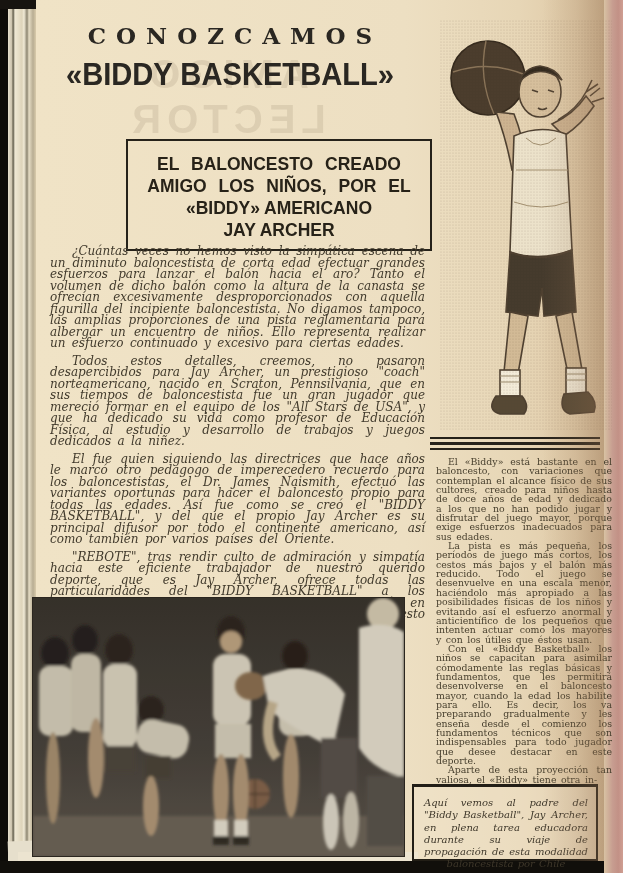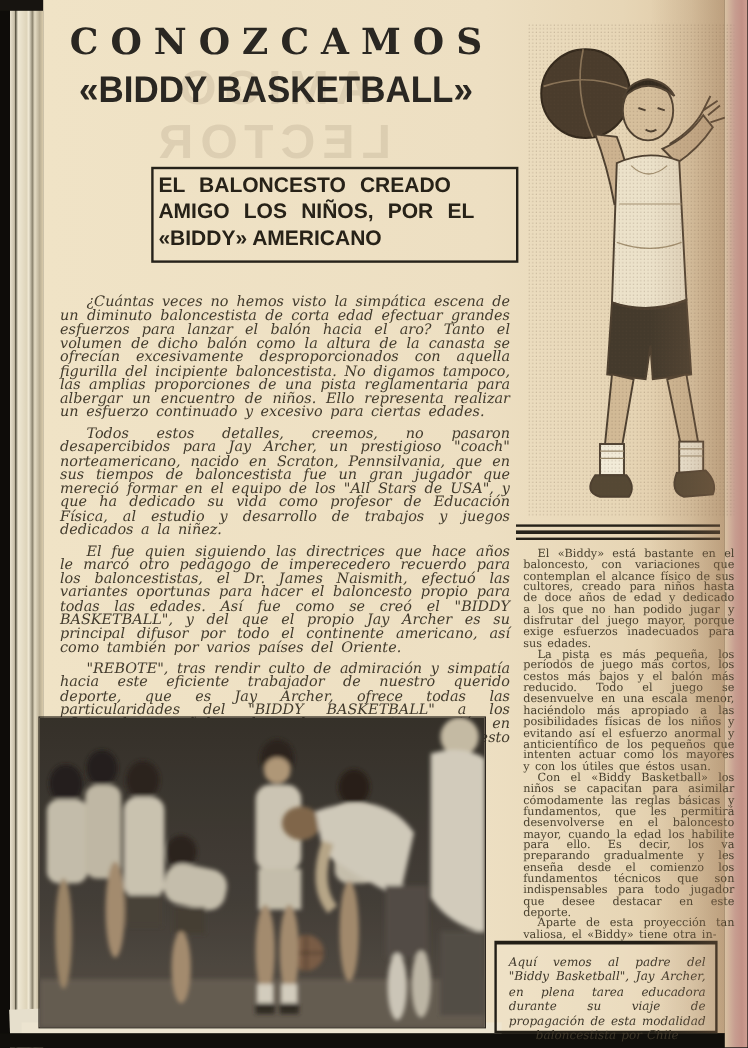--- a/index.html
+++ b/index.html
@@ -40,35 +40,35 @@
   .ghost{
     position:absolute;left:0;top:52px;width:380px;text-align:center;z-index:1;
     font-family:"Liberation Sans",sans-serif;font-weight:bold;font-size:40px;letter-spacing:6px;
     color:rgba(128,112,84,0.16);transform:scaleX(-1);
   }
   .headline{
     position:absolute;left:8px;top:16px;width:372px;z-index:2;text-align:center;
     color:#2a2722;
   }
   .h-main{
-    font-family:"DejaVu Serif",serif;font-weight:bold;font-size:30px;
+    font-family:"DejaVu Serif",serif;font-weight:bold;font-size:23px;
     letter-spacing:10px;text-indent:10px;line-height:40px;
   }
   .h-el{
     font-family:"Liberation Sans",sans-serif;font-weight:bold;font-size:16px;
     letter-spacing:1px;line-height:20px;margin-top:2px;
   }
   .h-biddy{
     font-family:"Liberation Sans",sans-serif;font-weight:bold;font-size:31px;
     letter-spacing:0px;line-height:36px;margin-top:1px;
     transform:scaleX(0.94);transform-origin:center;
   }
   .subtitle-box{
     position:absolute;left:90px;top:139px;width:294px;z-index:2;
-    border:2.5px solid #26221a;padding:2px 4px 8px 4px;
+    border:2.5px solid #26221a;padding:12px 4px 8px 4px;text-align:center;
     font-family:"Liberation Sans",sans-serif;font-weight:bold;font-size:17.5px;
     line-height:22px;color:#272218;
   }
   .subtitle-box .wide{word-spacing:7px;}
   
   .body-left{
     position:absolute;left:14px;top:246px;width:375px;z-index:2;
     font-family:"DejaVu Serif",serif;font-style:italic;font-weight:500;
     font-size:12px;line-height:11.5px;color:#413a2c;
     text-align:justify;word-spacing:2.5px;
@@ -114,20 +114,21 @@
 
   <div class="headline">
     <div class="h-main">CONOZCAMOS</div>
     <div class="h-biddy">«BIDDY BASKETBALL»</div>
   </div>
 
   <div class="subtitle-box">
     <div class="wide">EL  BALONCESTO  CREADO</div>
     <div class="wide">AMIGO  LOS  NIÑOS,  POR  EL</div>
     <div>«BIDDY»  AMERICANO</div>
+    <div>JAY  ARCHER</div>
   </div>
 
   <div class="body-left">
     <p>¿Cuántas veces no hemos visto la simpática escena de un diminuto baloncestista de corta edad efectuar grandes esfuerzos para lanzar el balón hacia el aro? Tanto el volumen de dicho balón como la altura de la canasta se ofrecían excesivamente desproporcionados con aquella figurilla del incipiente baloncestista. No digamos tampoco, las amplias proporciones de una pista reglamentaria para albergar un encuentro de niños. Ello representa realizar un esfuerzo continuado y excesivo para ciertas edades.</p>
     <p>Todos estos detalles, creemos, no pasaron desapercibidos para Jay Archer, un prestigioso "coach" norteamericano, nacido en Scraton, Pennsilvania, que en sus tiempos de baloncestista fue un gran jugador que mereció formar en el equipo de los "All Stars de USA", y que ha dedicado su vida como profesor de Educación Física, al estudio y desarrollo de trabajos y juegos dedicados a la niñez.</p>
     <p>El fue quien siguiendo las directrices que hace años le marcó otro pedagogo de imperecedero recuerdo para los baloncestistas, el Dr. James Naismith, efectuó las variantes oportunas para hacer el baloncesto propio para todas las edades. Así fue como se creó el "BIDDY BASKETBALL", y del que el propio Jay Archer es su principal difusor por todo el continente americano, así como también por varios países del Oriente.</p>
     <p>"REBOTE", tras rendir culto de admiración y simpatía hacia este eficiente trabajador de nuestro querido deporte, que es Jay Archer, ofrece todas las particularidades del "BIDDY BASKETBALL" a los aficionados españoles, abogando por su instauración en España, como mejor medio de difusión del baloncesto entre los niños.</p>
   </div>
 
   <svg class="photo" viewBox="0 0 371 258" preserveAspectRatio="none">

